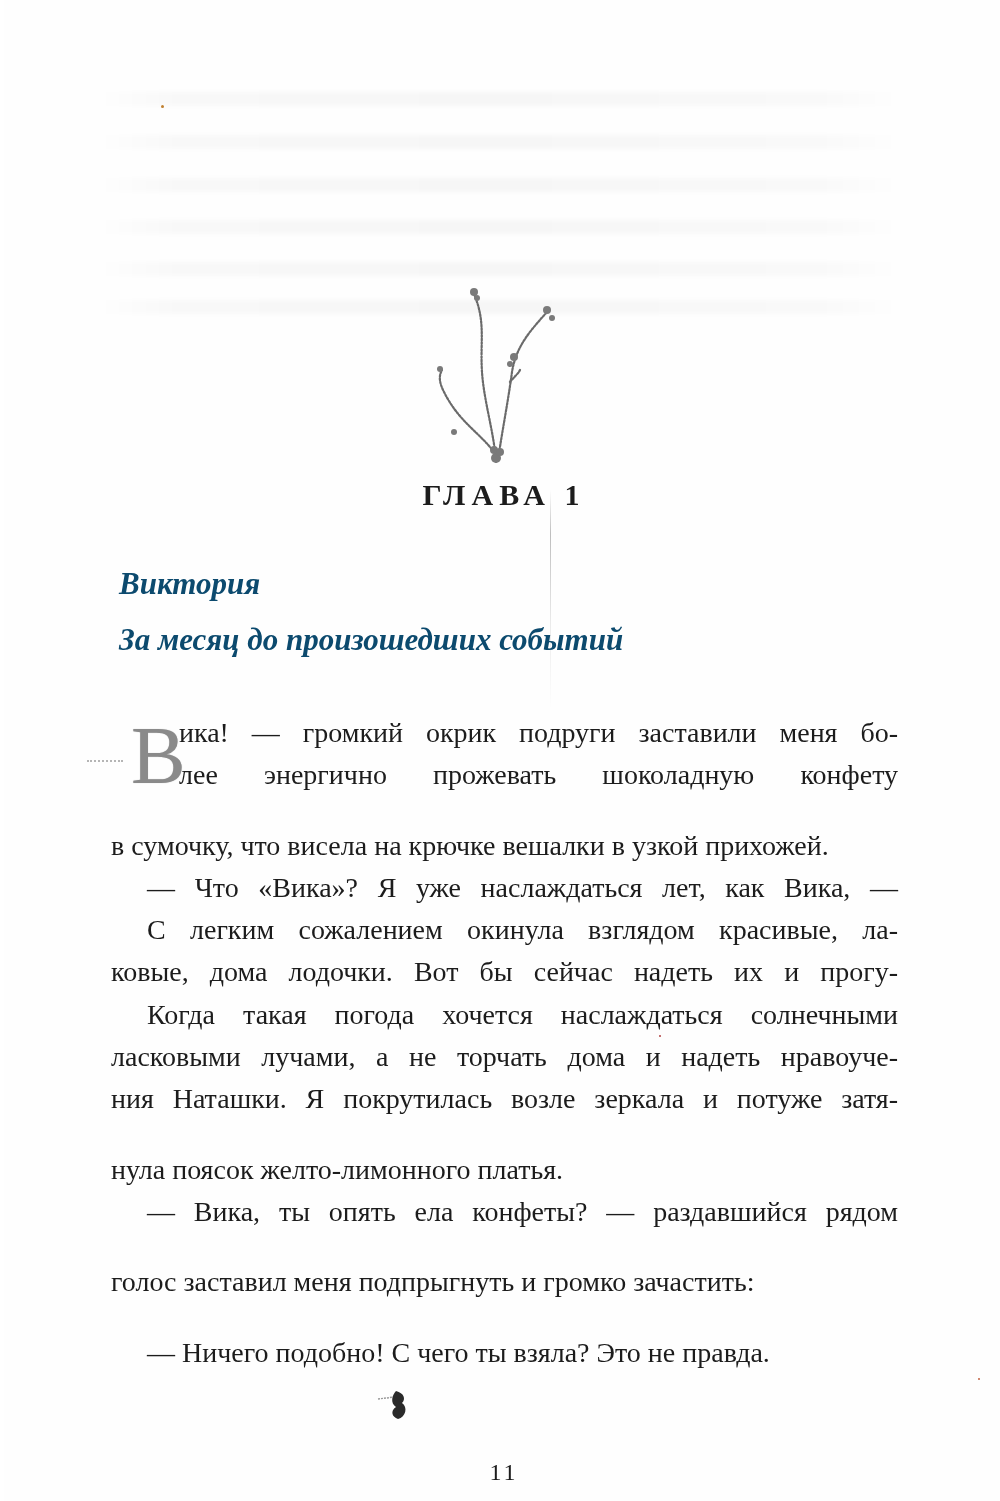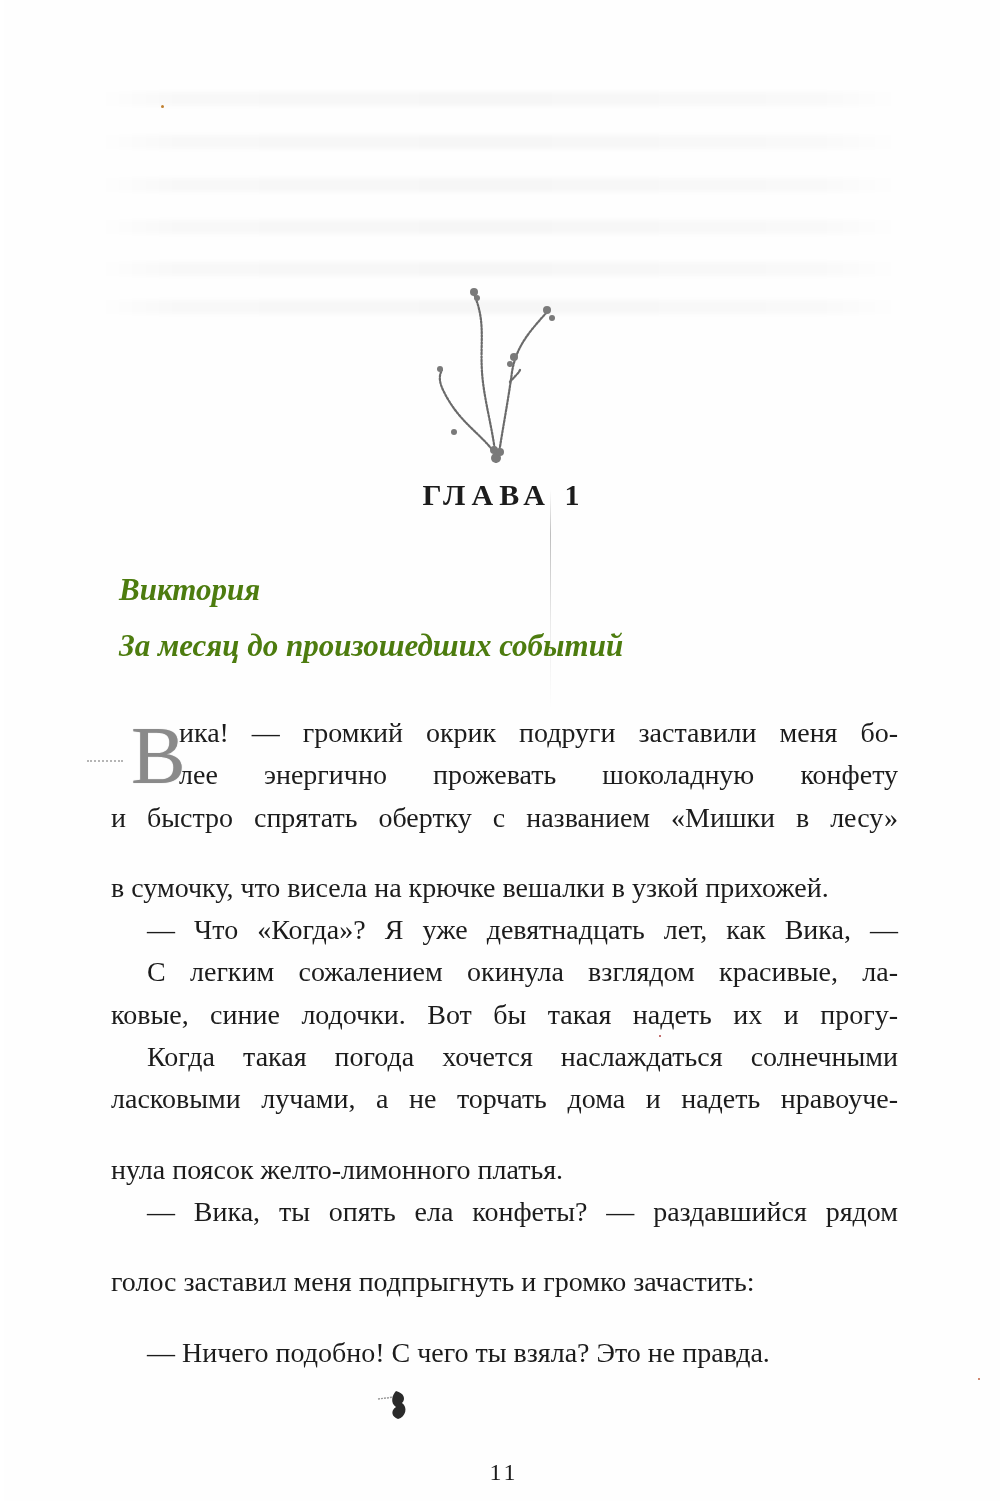--- a/index.html
+++ b/index.html
@@ -61,23 +61,22 @@
       font-weight: bold;
       letter-spacing: 6px;
       color: #1c1c1c;
     }
     .subhead {
       position: absolute;
       left: 115px;
       font-style: italic;
       font-weight: bold;
       font-size: 31px;
-      color: #4d7c0f;
+      color: #0c4a6e;
       font-family: "Liberation Serif", "DejaVu Serif", serif;
-      margin-top: 6px;
     }
     .subhead.one { top: 566px; }
     .subhead.two { top: 622px; }
 
     .body-text {
       position: absolute;
       left: 107px;
       top: 712px;
       width: 787px;
       font-size: 28px;
@@ -179,27 +178,27 @@
   <div class="chapter-title">ГЛАВА 1</div>
 
   <div class="subhead one">Виктория</div>
   <div class="subhead two">За месяц до произошедших событий</div>
 
   <div class="body-text">
     <span class="dropcap">В</span>
     <span class="dropcap-dots"></span>
     <span class="line dropcap-line">ика! — громкий окрик подруги заставили меня бо-</span>
     <span class="line dropcap-line">лее энергично прожевать шоколадную конфету</span>
-    <span class="line">и быстро спрятать обертку с названием «Мишки в лесу»</span>
     <span class="line last">в сумочку, что висела на крючке вешалки в узкой прихожей.</span>
-    <span class="line indent">— Что «Когда»? Я уже девятнадцать лет, как Вика, —</span>
+    <span class="line indent">— Что «Вика»? Я уже наслаждаться лет, как Вика, —</span>
     <span class="line indent">С легким сожалением окинула взглядом красивые, ла-</span>
-    <span class="line">ковые, синие лодочки. Вот бы такая надеть их и прогу-</span>
+    <span class="line">ковые, дома лодочки. Вот бы сейчас надеть их и прогу-</span>
     <span class="line indent">Когда такая погода хочется наслаждаться солнечными</span>
     <span class="line">ласковыми лучами, а не торчать дома и надеть нравоуче-</span>
+    <span class="line">ния Наташки. Я покрутилась возле зеркала и потуже затя-</span>
     <span class="line last">нула поясок желто-лимонного платья.</span>
     <span class="line indent">— Вика, ты опять ела конфеты? — раздавшийся рядом</span>
     <span class="line last">голос заставил меня подпрыгнуть и громко зачастить:</span>
     <span class="line indent last">— Ничего подобно! С чего ты взяла? Это не правда.</span>
   </div>
 
   <svg class="footer-ornament" viewBox="0 0 40 36">
     <path d="M2 12 L18 10" stroke="#9a9a9a" stroke-width="1.5" stroke-dasharray="2 1"></path>
     <path d="M20 4 C28 6 30 12 26 16 C32 20 30 30 22 32 C16 30 14 24 20 20 C14 16 16 8 20 4 Z" fill="#2a2a2a"></path>
   </svg>

